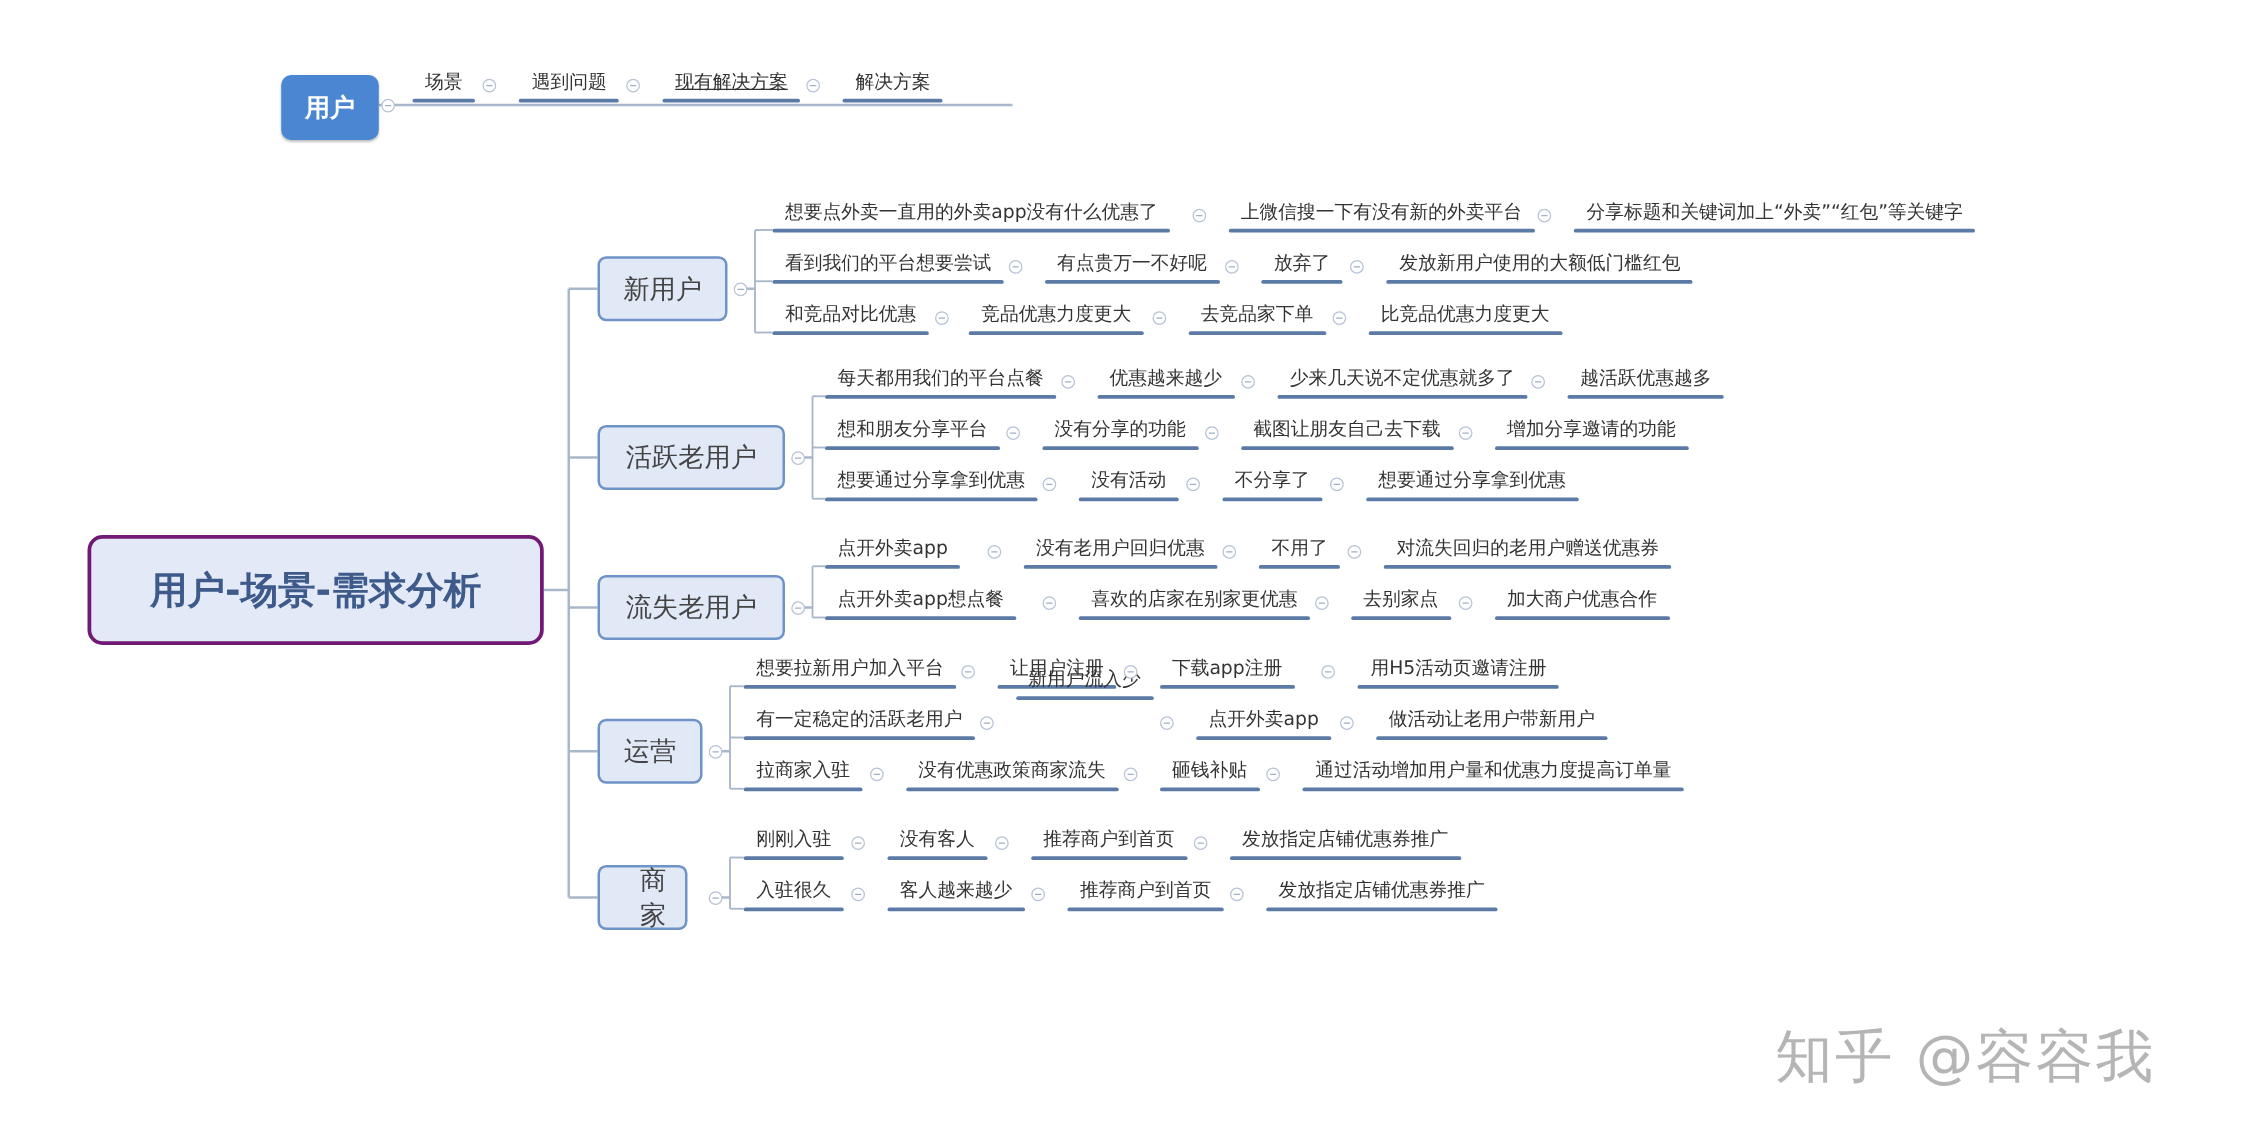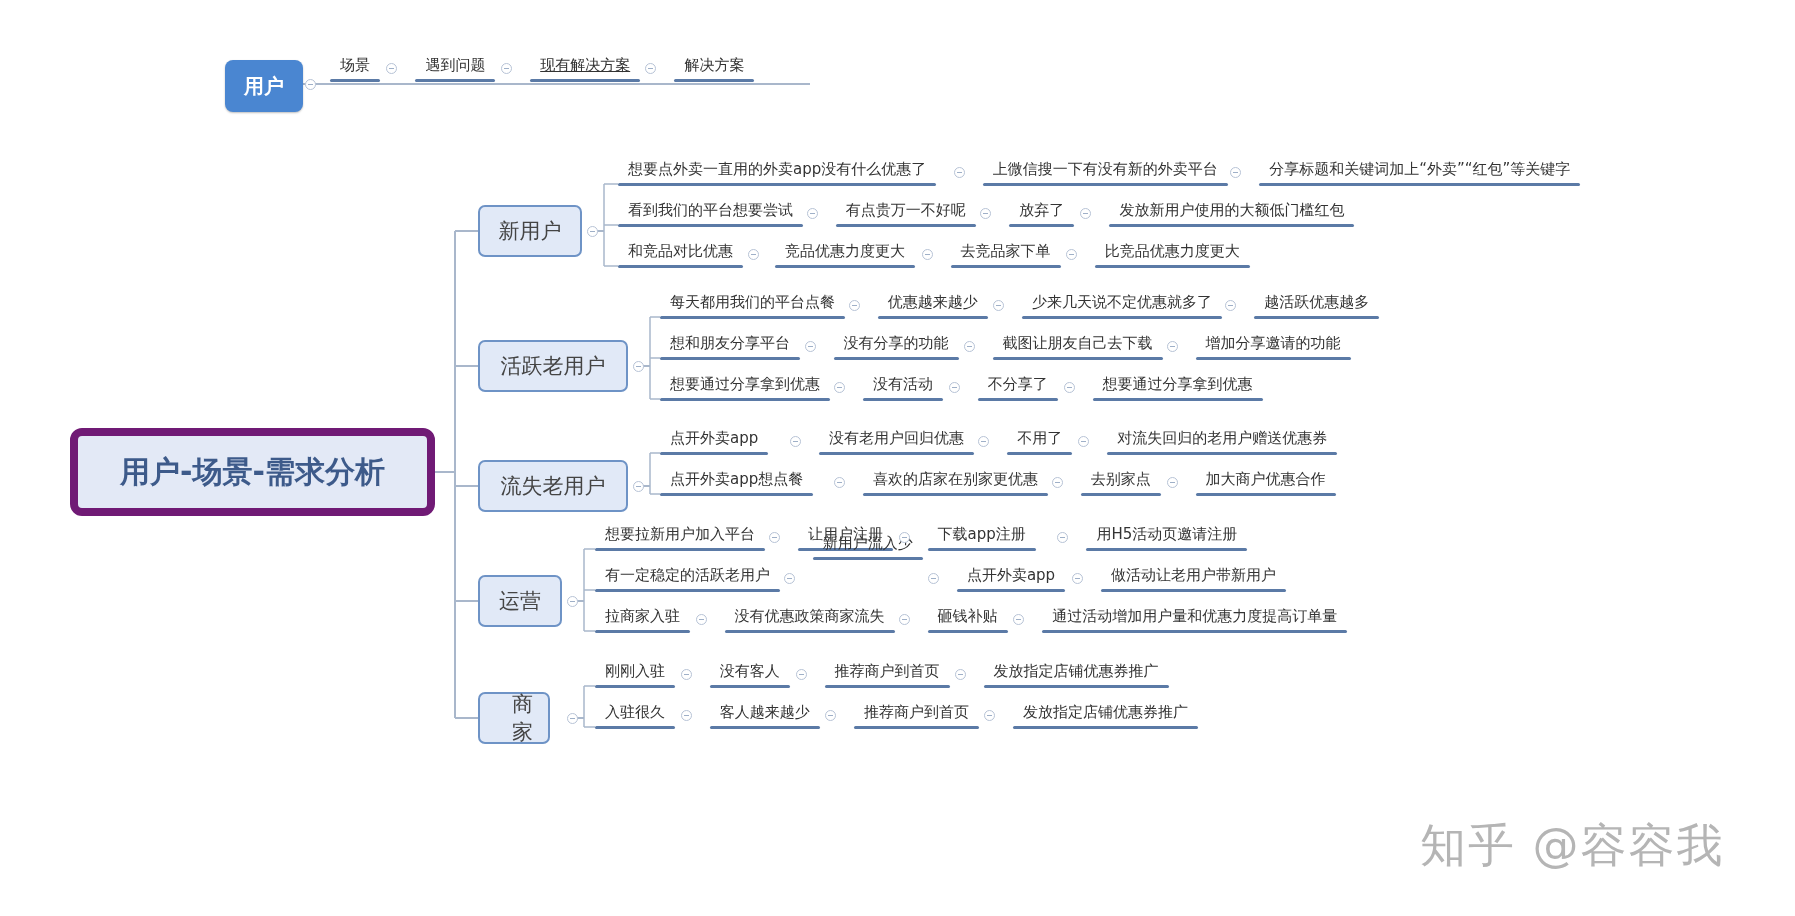--- a/index.html
+++ b/index.html
@@ -4,21 +4,21 @@
 <style>
   html, body { margin:0; padding:0; background:#ffffff; }
   body { width:1795px; height:916px; position:relative; overflow:hidden;
          font-family:"DejaVu Sans","Liberation Sans",sans-serif; color:#333; }
   #canvas { position:absolute; left:0; top:0; width:1795px; height:916px; }
   svg.wires { position:absolute; left:0; top:0; width:1795px; height:916px; pointer-events:none; }
   .legend-node { position:absolute; left:225px; top:60px; width:78px; height:52px;
     background:#4a86d1; border-radius:8px; color:#fff; font-weight:bold; font-size:20px;
     display:flex; align-items:center; justify-content:center; box-shadow:0 1px 2px rgba(0,0,0,.25); }
   .root-node { position:absolute; left:70px; top:428px; width:365px; height:88px;
-    background:#e3e9f6; border:8px solid #701a75; border-radius:12px; box-sizing:border-box;
+    background:#e3e9f6; border:3px solid #701a75; border-radius:12px; box-sizing:border-box;
     display:flex; align-items:center; justify-content:center;
     font-size:30px; font-weight:bold; color:#3d5a8a; }
   .branch { position:absolute; height:52px; background:#e1e9f7; border:2px solid #6e93c6;
     border-radius:7px; box-sizing:border-box; display:flex; align-items:center;
     justify-content:center; font-size:21px; color:#444; }
   .leaf { position:absolute; font-size:15px; color:#333; white-space:nowrap; height:24px; line-height:22px; }
   .leaf .ul { position:absolute; left:-10px; right:-10px; bottom:-4px; height:3px; background:#5b7aa6; border-radius:2px; }
   .collapse { position:absolute; width:11px; height:11px; border:1.5px solid #b7c3d6; border-radius:50%;
     box-sizing:border-box; background:#fff; }
   .collapse::after { content:""; position:absolute; left:2px; right:2px; top:3.5px; height:1.2px; background:#9fb0c8; }

